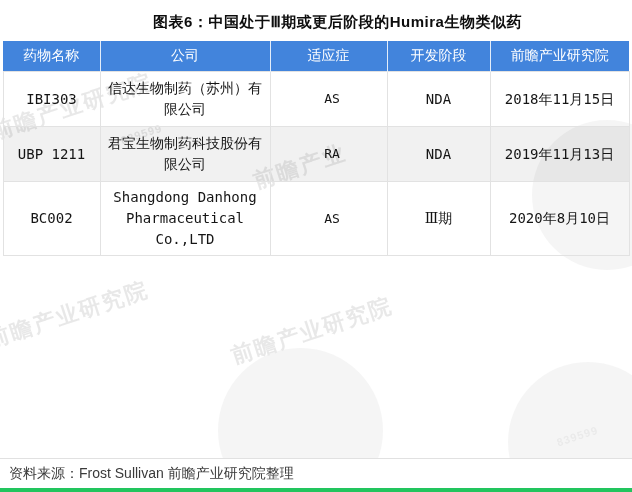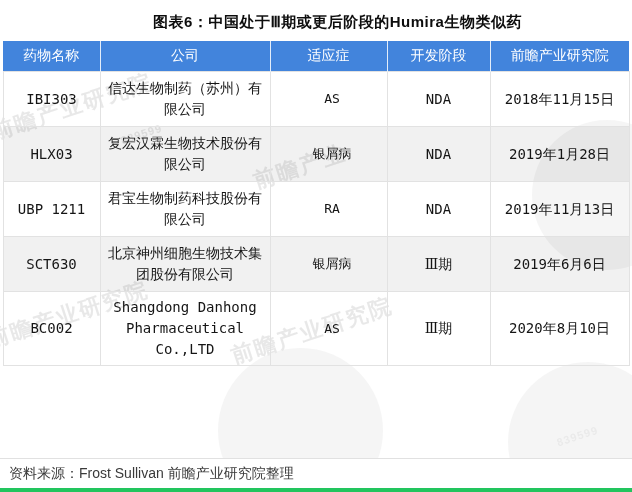--- a/index.html
+++ b/index.html
@@ -84,39 +84,25 @@
   </thead>
   <tbody>
       <tr>
         <td>IBI303</td>
         <td>信达生物制药（苏州）有限公司</td>
         <td>AS</td>
         <td>NDA</td>
         <td>2018年11月15日</td>
       </tr>
       <tr>
-        <td>HLX03</td>
-        <td>复宏汉霖生物技术股份有限公司</td>
-        <td>银屑病</td>
-        <td>NDA</td>
-        <td>2019年1月28日</td>
-      </tr>
-      <tr>
         <td>UBP 1211</td>
         <td>君宝生物制药科技股份有限公司</td>
         <td>RA</td>
         <td>NDA</td>
         <td>2019年11月13日</td>
-      </tr>
-      <tr>
-        <td>SCT630</td>
-        <td>北京神州细胞生物技术集团股份有限公司</td>
-        <td>银屑病</td>
-        <td>Ⅲ期</td>
-        <td>2019年6月6日</td>
       </tr>
       <tr>
         <td>BC002</td>
         <td>Shangdong Danhong Pharmaceutical Co.,LTD</td>
         <td>AS</td>
         <td>Ⅲ期</td>
         <td>2020年8月10日</td>
       </tr>
     </tbody>
 </table>

